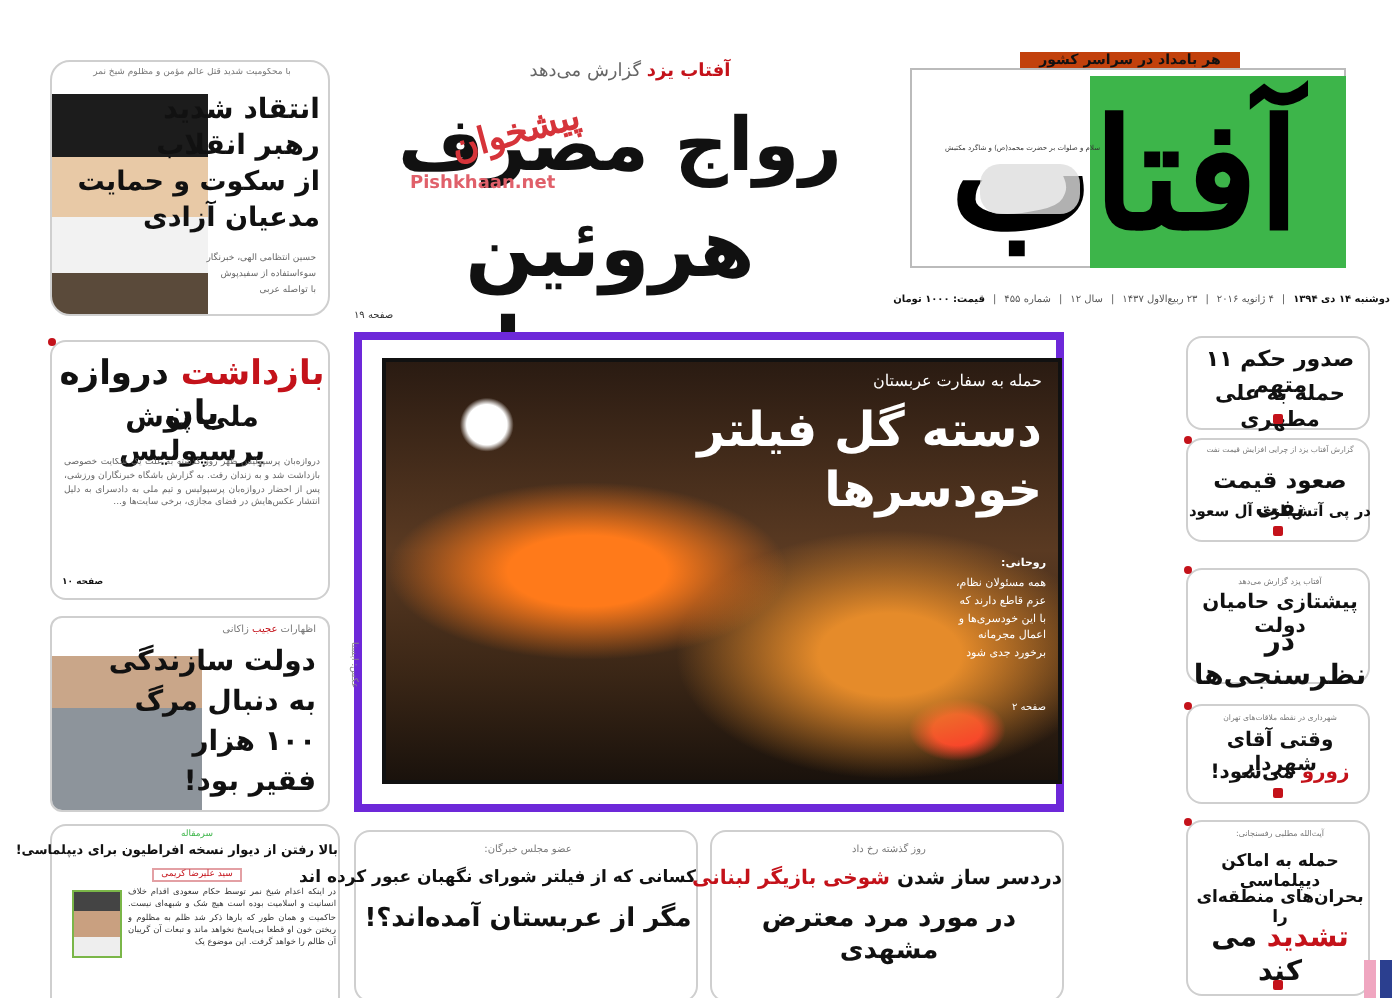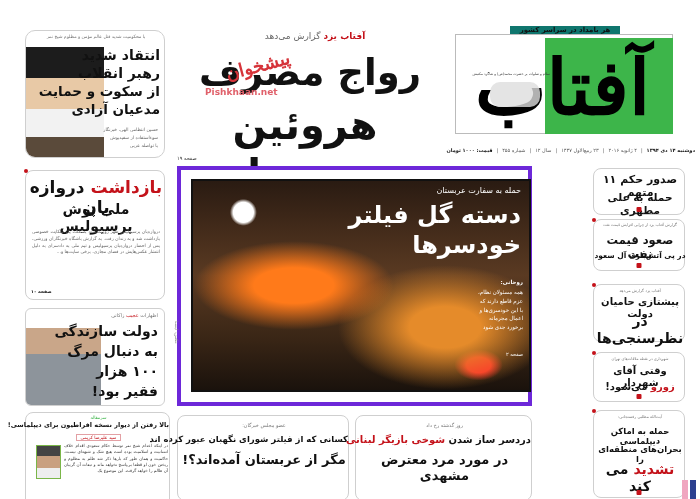--- a/index.html
+++ b/index.html
@@ -12,21 +12,21 @@
 .small{font-size:4.5px;color:#666;line-height:1.5;text-align:justify}
 .marker{position:absolute;bottom:2px;left:50%;width:5px;height:5px;background:#c4121a;border-radius:1px;transform:translateX(-50%)}
 .dot{position:absolute;top:-2px;width:4px;height:4px;background:#c4121a;border-radius:50%}
 </style>
 </head>
 <body>
 
 <div class="abs" style="left:450px;top:32px;width:230px;height:110px;">
   <div class="abs" style="left:5px;top:2px;width:218px;height:100px;border:1px solid #bbb;"></div>
   <div class="abs" style="left:95px;top:6px;width:128px;height:96px;background:#3db54a;"></div>
-  <div class="abs" style="left:60px;top:-6px;width:110px;text-align:center;font-size:7px;font-weight:bold;background:#0f766e;">هر بامداد در سراسر کشور</div>
+  <div class="abs" style="left:60px;top:-6px;width:110px;text-align:center;font-size:7px;font-weight:bold;background:#c2410c;">هر بامداد در سراسر کشور</div>
   <div class="abs" style="left:0;top:8px;width:225px;text-align:center;font-size:76px;font-weight:bold;color:#000;line-height:96px;font-family:'DejaVu Serif',serif;">آفتاب</div>
   <div class="abs" style="left:0px;top:40px;width:100px;font-size:3.5px;color:#333;white-space:nowrap;overflow:hidden;">سلام و صلوات بر حضرت محمد(ص) و شاگرد مکتبش</div>
   <div class="abs" style="left:40px;top:50px;width:50px;height:25px;background:#ddd;border-radius:10px;opacity:.8;"></div>
 </div>
 
 <div class="abs" style="left:440px;top:147px;width:255px;height:10px;font-size:5px;color:#555;white-space:nowrap;display:flex;gap:4px;direction:rtl;">
   <span style="font-weight:bold;color:#111;">دوشنبه ۱۴ دی ۱۳۹۴</span>
     <span>|</span>
   <span>۴ ژانویه ۲۰۱۶</span>
     <span>|</span>

